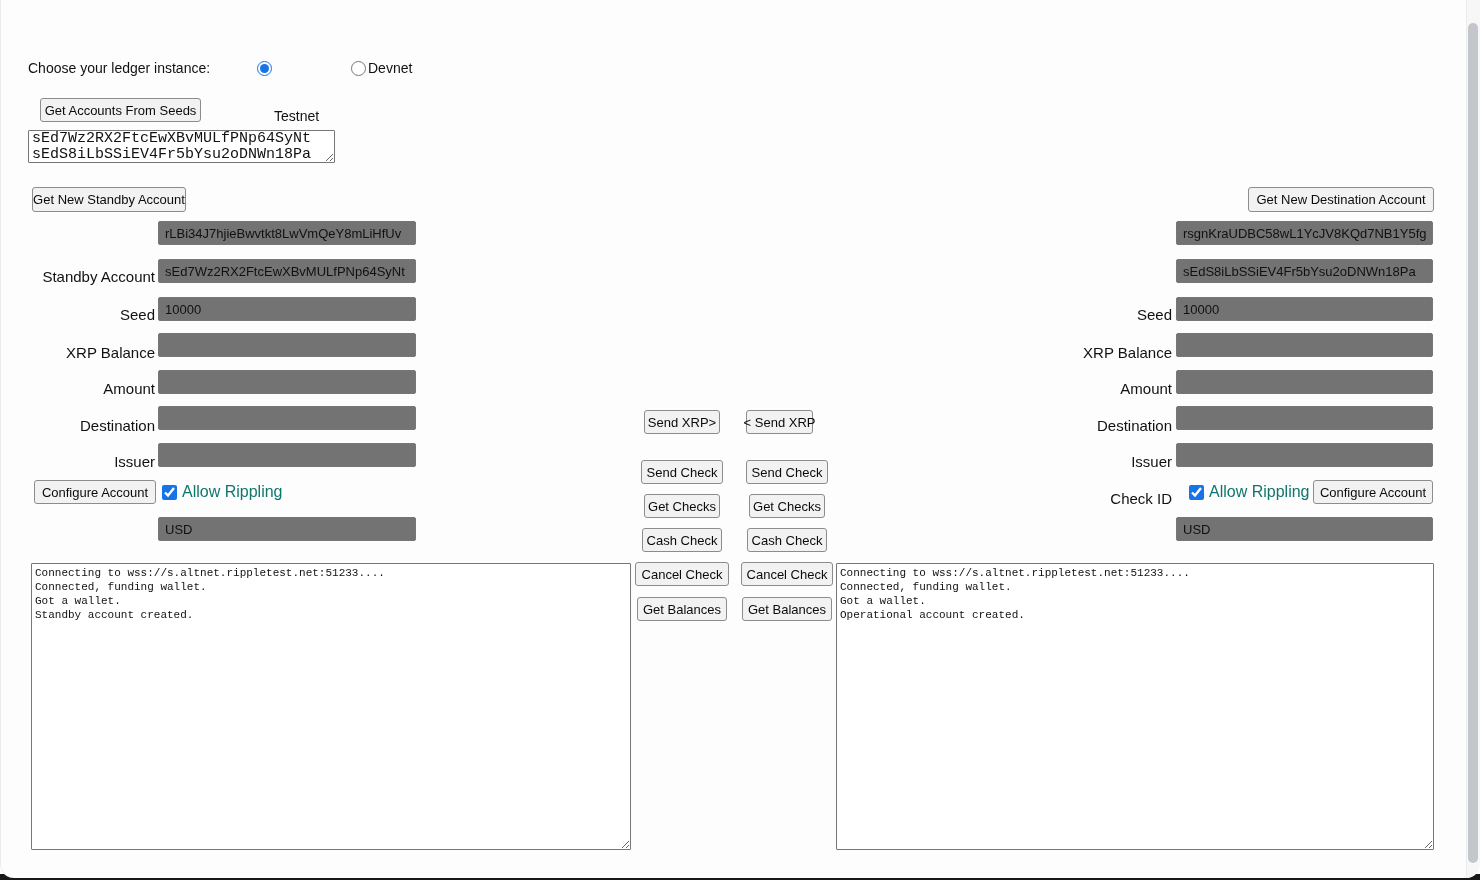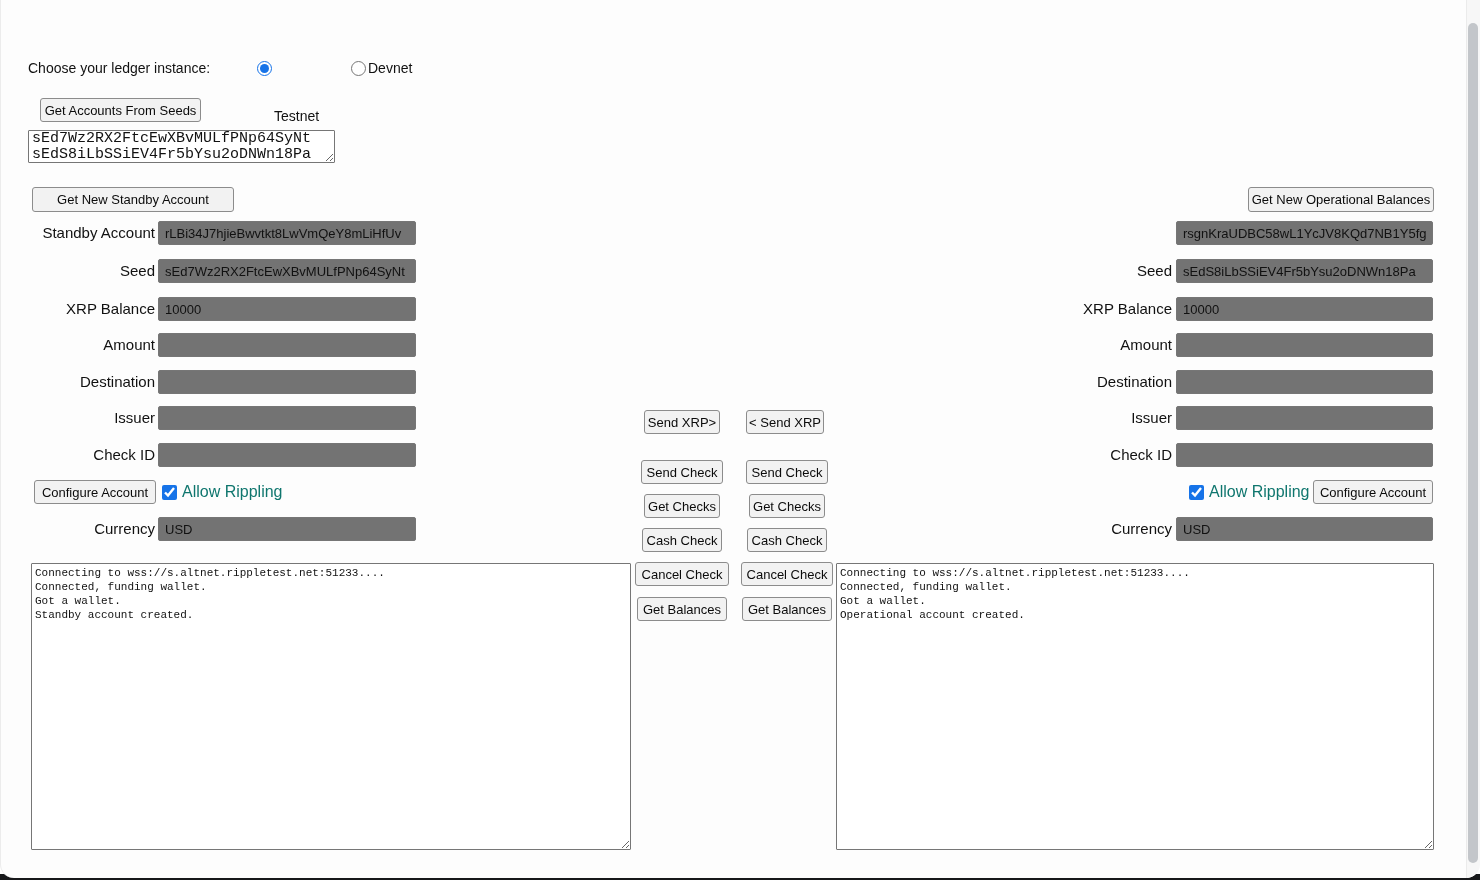--- a/index.html
+++ b/index.html
@@ -29,21 +29,21 @@
     position:absolute; height:24px; border:1px solid #767676; border-radius:2px;
     background:#737373; font-family:inherit; font-size:13px; color:#111; padding:0 6px;
   }
   .ta {
     position:absolute; border:1px solid #767676; background:#fff;
     font-family:"Liberation Mono", "DejaVu Sans Mono", monospace; color:#111;
     resize:both; overflow:auto; white-space:pre-wrap; border-radius:1px;
   }
   .ta.seeds { font-size:15px; line-height:16px; padding:0 3px; }
   .ta.log   { font-size:11px; line-height:14px; padding:2px 3px; }
-  .lbl { position:absolute; font-size:15px; color:#111; text-align:right; line-height:24px; height:24px; }
+  .lbl { position:absolute; font-size:15px; color:#111; text-align:right; line-height:24px; height:24px;margin-top:44px; }
   .llabel { position:absolute; font-size:15px; color:#0f766e; line-height:24px; height:24px; }
   .chk, .radio { position:absolute; width:15px; height:15px; accent-color:var(--accent,#1673e8); cursor:pointer; }
   .scroll-track {
     position:absolute; top:0; right:0; width:14px; height:878px;
     background:#f7f7f7; border-left:1px solid #ebebeb;
   }
   .scroll-thumb {
     position:absolute; top:23px; right:2px; width:10px; height:840px;
     background:#c3c6ca; border-radius:5px;
   }
@@ -59,22 +59,22 @@
     <span class="text" style="left:27px; top:59px;">Choose your ledger instance:</span>
     <input type="radio" name="ledger" class="radio" style="left: 256px; top: 61px;" checked="">
     <span class="text" style="left:273px; top:59px;margin-top:48px;">Testnet</span>
     <input type="radio" name="ledger" class="radio" style="left: 350px; top: 61px;">
     <span class="text" style="left:367px; top:59px;">Devnet</span>
 
     <button class="btn" style="left:39px; top:98px; width:161px;">Get Accounts From Seeds</button>
     <textarea class="ta seeds" style="left: 27px; top: 130px; width: 307px; height: 33px;" spellcheck="false">sEd7Wz2RX2FtcEwXBvMULfPNp64SyNt
 sEdS8iLbSSiEV4Fr5bYsu2oDNWn18Pa</textarea>
 
-    <button class="btn" style="left:31px; top:187px; width:202px; height:25px;">Get New Standby Account</button>
-    <button class="btn" style="left:1247px; top:187px; width:186px; height:25px;">Get New Operational Balances</button>
+    <button class="btn" style="left:31px; top:187px; width:154px; height:25px;">Get New Standby Account</button>
+    <button class="btn" style="left:1247px; top:187px; width:186px; height:25px;">Get New Destination Account</button>
 
     <label class="lbl" style="left:0; top:221px; width:154px;">Standby Account</label>
     <input class="inp" style="left: 157px; top: 221px; width: 258px;" value="rLBi34J7hjieBwvtkt8LwVmQeY8mLiHfUv">
 
     <label class="lbl" style="left:0; top:259px; width:154px;">Seed</label>
     <input class="inp" style="left: 157px; top: 259px; width: 258px;" value="sEd7Wz2RX2FtcEwXBvMULfPNp64SyNt">
 
     <label class="lbl" style="left:0; top:297px; width:154px;">XRP Balance</label>
     <input class="inp" style="left: 157px; top: 297px; width: 258px;" value="10000">
 
@@ -134,21 +134,21 @@
 Got a wallet.
 Operational account created.</textarea>
 
     <button class="btn" style="left:643px; top:410px; width:76px;">Send XRP&gt;</button>
     <button class="btn" style="left:640px; top:460px; width:82px;">Send Check</button>
     <button class="btn" style="left:643px; top:494px; width:76px;">Get Checks</button>
     <button class="btn" style="left:641px; top:528px; width:80px;">Cash Check</button>
     <button class="btn" style="left:634px; top:562px; width:94px;">Cancel Check</button>
     <button class="btn" style="left:636px; top:597px; width:90px;">Get Balances</button>
 
-    <button class="btn" style="left:745px; top:410px; width:78px;">&lt; Send XRP</button>
+    <button class="btn" style="left:745px; top:410px; width:67px;">&lt; Send XRP</button>
     <button class="btn" style="left:745px; top:460px; width:82px;">Send Check</button>
     <button class="btn" style="left:748px; top:494px; width:76px;">Get Checks</button>
     <button class="btn" style="left:746px; top:528px; width:80px;">Cash Check</button>
     <button class="btn" style="left:740px; top:562px; width:92px;">Cancel Check</button>
     <button class="btn" style="left:741px; top:597px; width:90px;">Get Balances</button>
 
     <div class="scroll-track">
       <div class="scroll-thumb"></div>
     </div>
 

